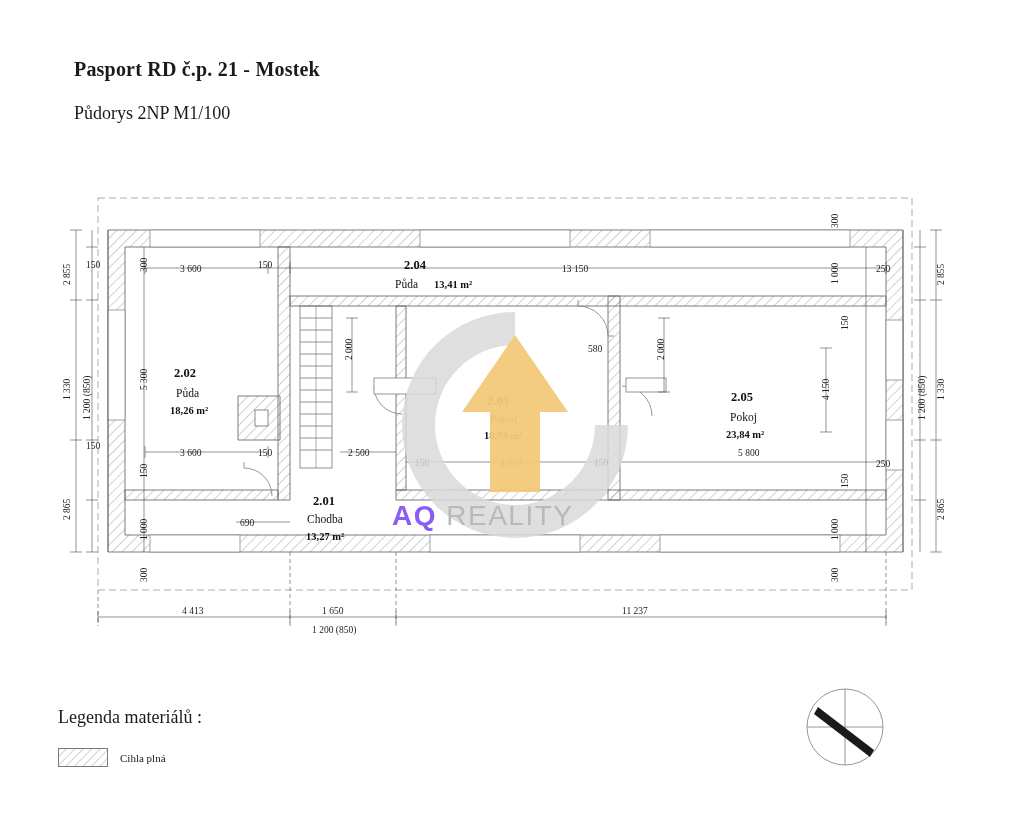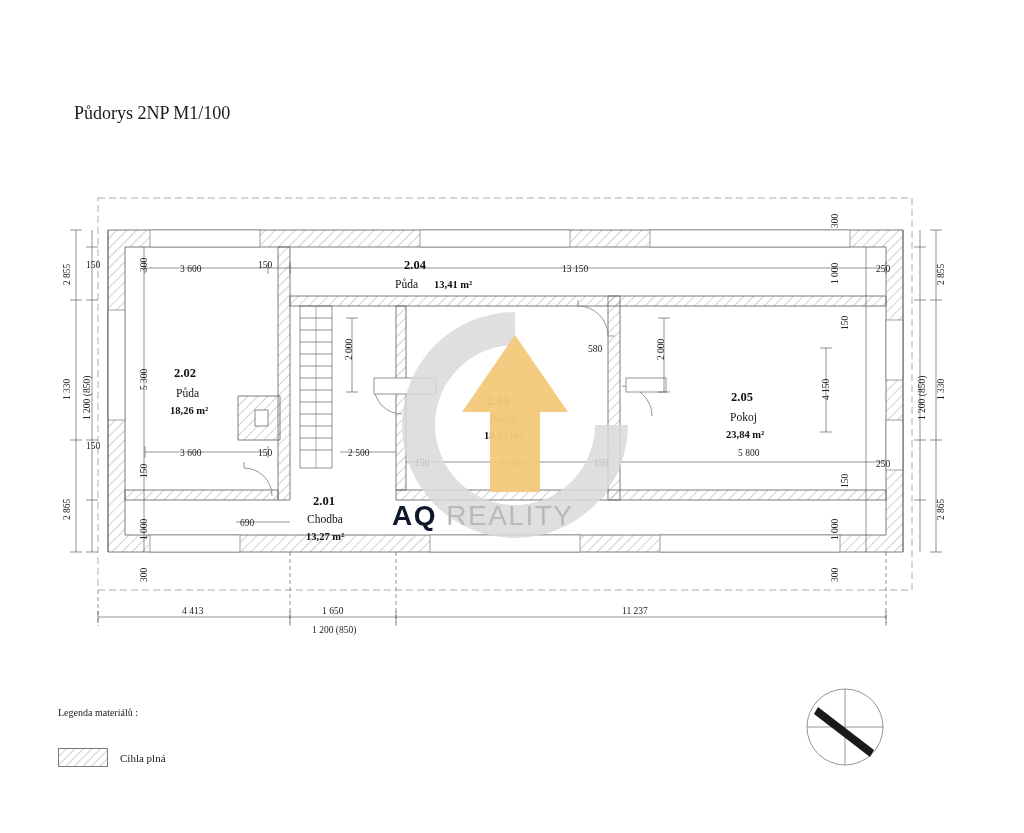--- a/index.html
+++ b/index.html
@@ -55,27 +55,27 @@
     position: absolute;
     left: 392px;
     top: 500px;
     width: 290px;
     font-size: 28px;
     letter-spacing: 1.5px;
     font-family: "Liberation Sans", sans-serif;
     color: #b9b9b9;
     pointer-events: none;
   }
-  #watermark-text b { color: #0f172a; font-weight: bold; }
+  #watermark-text b { color: #8b5cf6; font-weight: bold; }
   
   #legend-title {
     position: absolute;
     left: 58px;
     top: 707px;
-    font-size: 10px;
+    font-size: 18px;
     white-space: nowrap;
   }
   #legend-label {
     position: absolute;
     left: 120px;
     top: 752px;
     font-size: 11px;
     white-space: nowrap;
   }
   #legend-swatch {
@@ -90,20 +90,21 @@
   .dimv { font-family: "Liberation Serif", serif; font-size: 9.5px; fill: #222; }
   .roomnum { font-family: "Liberation Serif", serif; font-size: 12.5px; font-weight: bold; fill: #111; }
   .roomname { font-family: "Liberation Serif", serif; font-size: 11.5px; fill: #111; }
   .roomarea { font-family: "Liberation Serif", serif; font-size: 10.5px; font-weight: bold; fill: #111; }
 </style>
 </head>
 <body>
 
 <div class="page">
 
+  <div id="title-main">Pasport RD č.p. 21 - Mostek</div>
   <div id="title-sub">Půdorys 2NP  M1/100</div>
 
   <svg id="floorplan-svg" width="1024" height="833" viewBox="0 0 1024 833">
     <defs>
       <pattern id="brickHatch" width="7" height="7" patternTransform="rotate(45)" patternUnits="userSpaceOnUse">
         <line x1="0" y1="0" x2="0" y2="7" stroke="#7a7a7a" stroke-width="0.7"></line>
       </pattern>
       <marker id="tickArrow" markerWidth="8" markerHeight="8" refX="4" refY="4" orient="auto">
         <line x1="1" y1="7" x2="7" y2="1" stroke="#333" stroke-width="0.9"></line>
       </marker>

